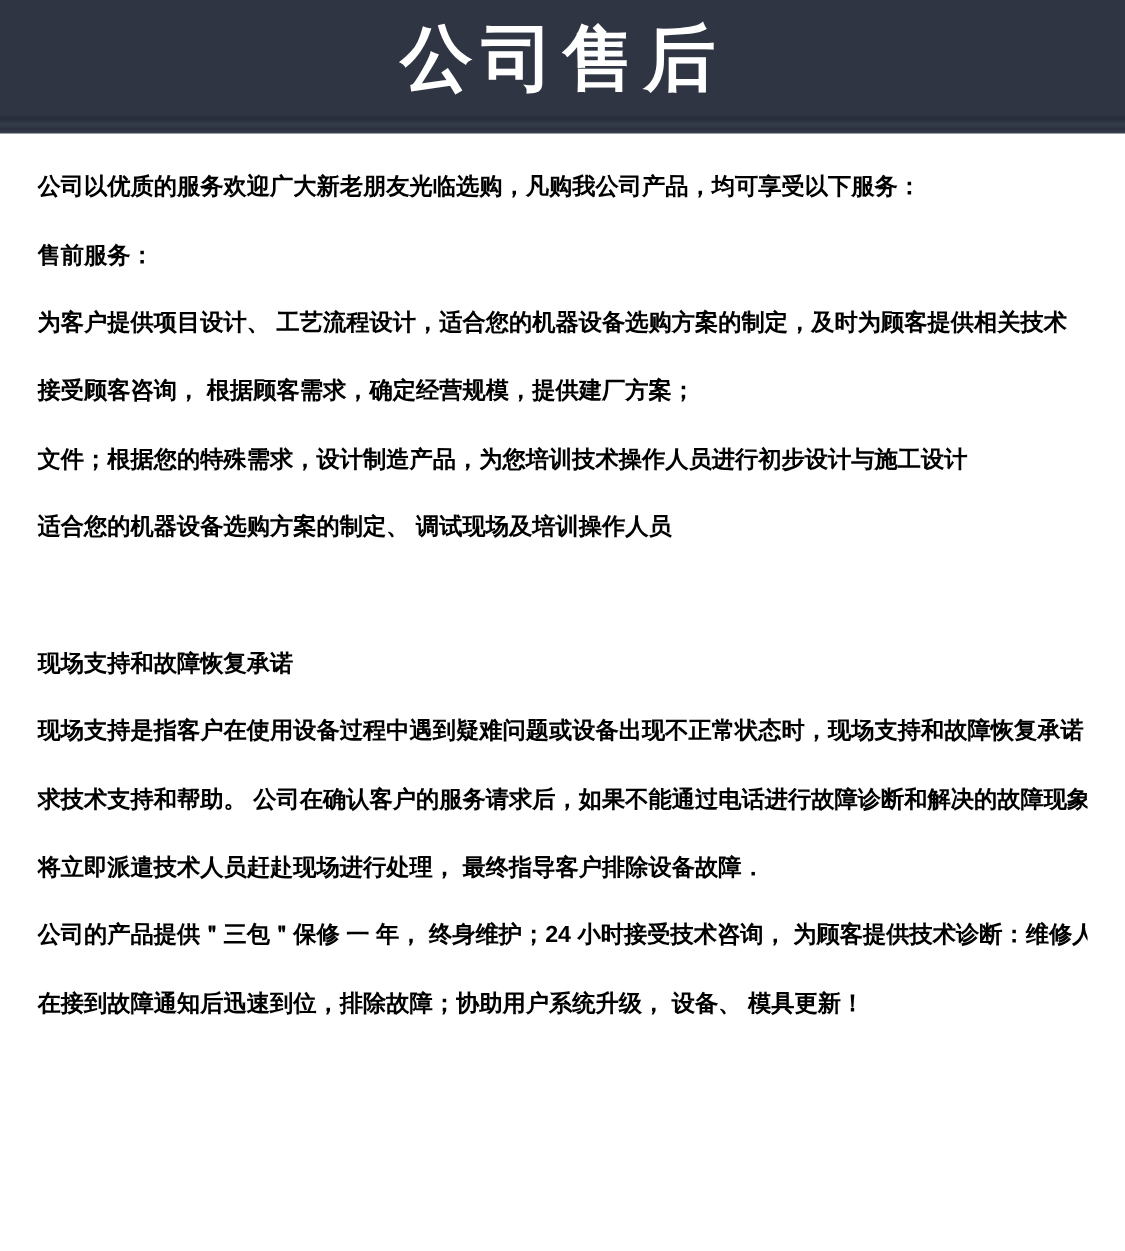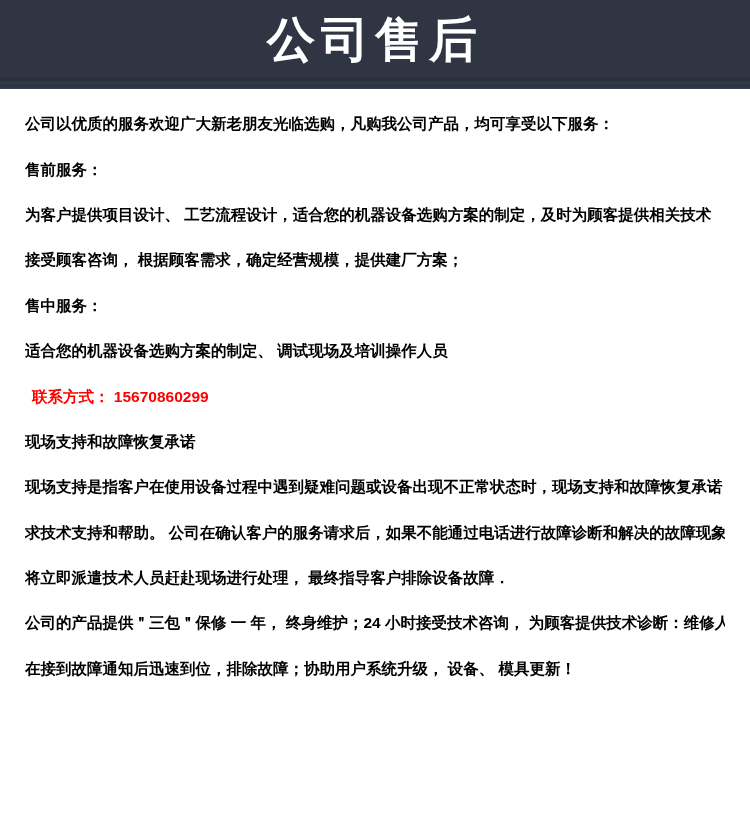--- a/index.html
+++ b/index.html
@@ -66,24 +66,23 @@
 
   <header class="header">
     <h1 class="title">公司售后</h1>
   </header>
 
   <main class="content">
     <div class="line">公司以优质的服务欢迎广大新老朋友光临选购，凡购我公司产品，均可享受以下服务：</div>
     <div class="line">售前服务：</div>
     <div class="line">为客户提供项目设计、 工艺流程设计，适合您的机器设备选购方案的制定，及时为顾客提供相关技术</div>
     <div class="line">接受顾客咨询， 根据顾客需求，确定经营规模，提供建厂方案；</div>
-    <div class="line">售中服务：</div>
+    <div class="line">文件；根据您的特殊需求，设计制造产品，为您培训技术操作人员进行初步设计与施工设计</div>
     <div class="line">适合您的机器设备选购方案的制定、 调试现场及培训操作人员</div>
     <div class="line">
-      <span class="red">联系方式： 15670860299</span>
     </div>
     <div class="line">现场支持和故障恢复承诺</div>
     <div class="line">现场支持是指客户在使用设备过程中遇到疑难问题或设备出现不正常状态时，现场支持和故障恢复承诺</div>
     <div class="line">求技术支持和帮助。 公司在确认客户的服务请求后，如果不能通过电话进行故障诊断和解决的故障现象，</div>
     <div class="line">将立即派遣技术人员赶赴现场进行处理， 最终指导客户排除设备故障．</div>
     <div class="line">公司的产品提供＂三包＂保修 一 年， 终身维护；24 小时接受技术咨询， 为顾客提供技术诊断：维修人员</div>
     <div class="line">在接到故障通知后迅速到位，排除故障；协助用户系统升级， 设备、 模具更新！</div>
   </main>
 
   <div class="watermark">温县振科机械设备有限公司</div>

